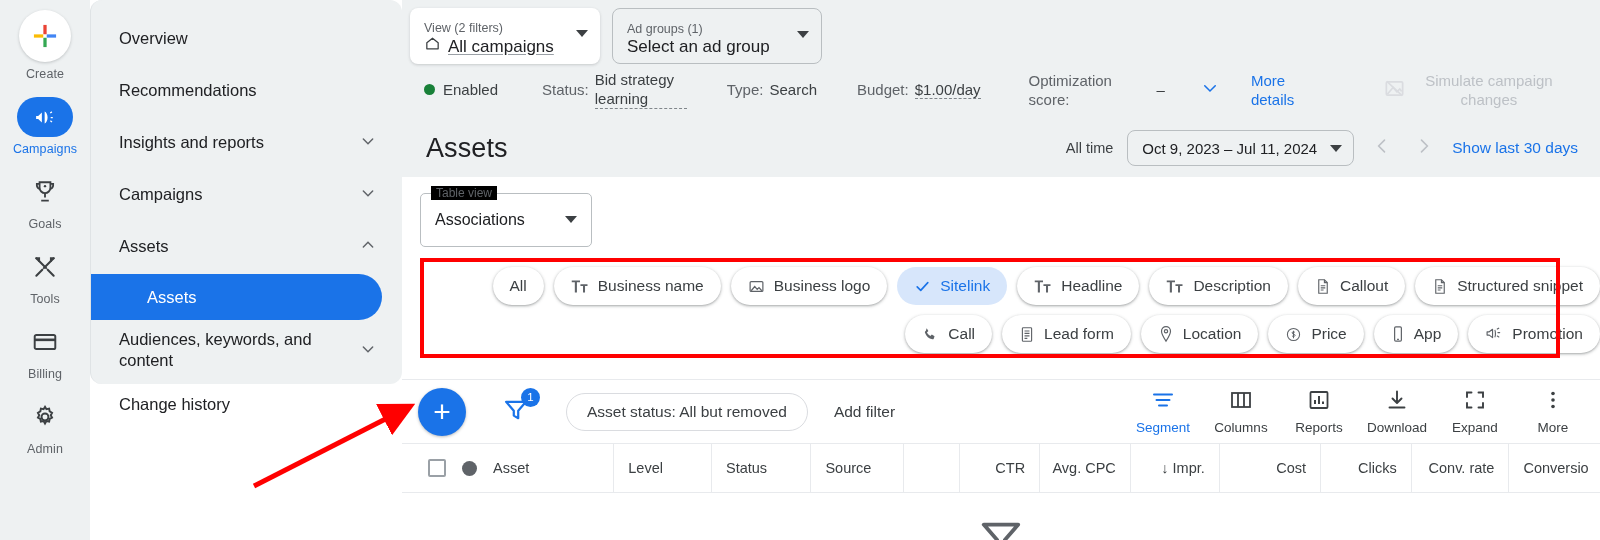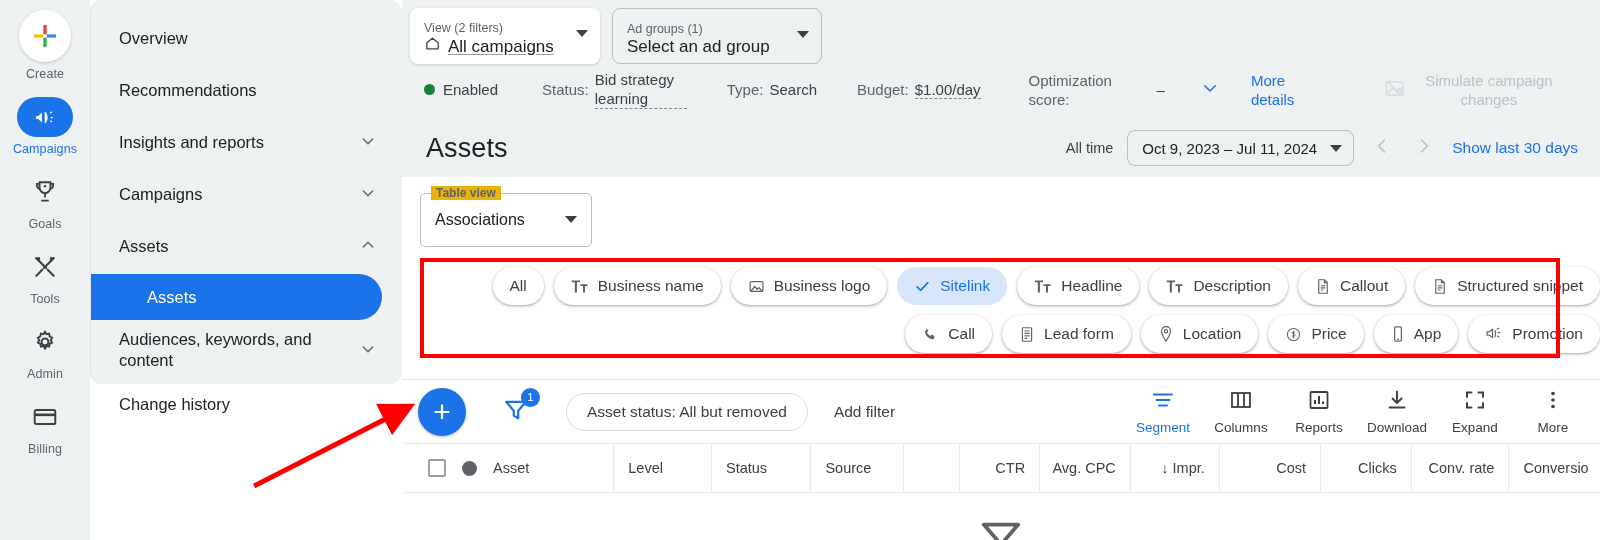--- a/index.html
+++ b/index.html
@@ -102,22 +102,22 @@
 
   
   .cardbody { background: #ffffff; height: 100%; padding: 0; position: relative; }
 
   .tableview-wrap { padding: 16px 0 0 18px; }
   .outlined-select {
     position: relative; width: 172px; height: 54px; border: 1px solid #b9bec1; border-radius: 5px;
     display: flex; align-items: center; padding: 0 38px 0 14px; font-size: 16px; color: #202124; cursor: pointer;
   }
   .outlined-legend {
-    position: absolute; top: -8px; left: 10px; background: #eab308; padding: 0 5px;
-    font-size: 12px; color: #5f6368; font-weight: bold;
+    position: absolute; top: -8px; left: 10px; background: #000000; padding: 0 5px;
+    font-size: 12px; color: #5f6368;
   }
   .outlined-select .caret { top: 22px; right: 14px; }
 
   
   .chips-box { position: relative; margin: 10px 0 0 18px; padding: 10px 0 12px 8px; }
   .chiprow { display: flex; gap: 10px; margin-bottom: 10px; flex-wrap: nowrap; justify-content: flex-end; }
   .chip {
     height: 38px; border-radius: 19px; background: #ffffff;
     box-shadow: 0 1px 2px rgba(60,64,67,.3), 0 1px 3px 1px rgba(60,64,67,.15);
     display: inline-flex; align-items: center; gap: 9px; padding: 0 17px;
@@ -222,35 +222,35 @@
           <path d="M20 4l-9 9M9.5 14.5L4 20"></path>
           <path d="M4 4h2.5v2.5M20 4h-2.5v2.5"></path>
         </svg>
       </div>
       <div class="rail-label">Tools</div>
     </div>
 
     <div class="rail-item">
       <div class="rail-icon-wrap">
         <svg width="26" height="26" viewBox="0 0 24 24" fill="none" stroke="#3c4043" stroke-width="1.8">
+          <rect x="2.5" y="5.5" width="19" height="13" rx="1.5"></rect>
+          <path d="M2.5 10h19" stroke-width="2.4"></path>
+        </svg>
+      </div>
+      <div class="rail-label">Billing</div>
+    </div>
+
+    <div class="rail-item">
+      <div class="rail-icon-wrap">
+        <svg width="26" height="26" viewBox="0 0 24 24" fill="none" stroke="#3c4043" stroke-width="1.8">
           <circle cx="12" cy="12" r="3.2"></circle>
           <path d="M12 2.6l1.3 2.2 2.5-.5.5 2.5 2.2 1.3-1.2 2.2 1.2 2.2-2.2 1.3-.5 2.5-2.5-.5L12 18l-1.3-2.2-2.5.5-.5-2.5-2.2-1.3 1.2-2.2-1.2-2.2 2.2-1.3.5-2.5 2.5.5z"></path>
         </svg>
       </div>
       <div class="rail-label">Admin</div>
-    </div>
-
-    <div class="rail-item">
-      <div class="rail-icon-wrap">
-        <svg width="26" height="26" viewBox="0 0 24 24" fill="none" stroke="#3c4043" stroke-width="1.8">
-          <rect x="2.5" y="5.5" width="19" height="13" rx="1.5"></rect>
-          <path d="M2.5 10h19" stroke-width="2.4"></path>
-        </svg>
-      </div>
-      <div class="rail-label">Billing</div>
     </div>
   </div>
 
   <div class="sectnav">
     <div class="nav-row">
       <span class="nav-txt">Overview</span>
     </div>
     <div class="nav-row">
       <span class="nav-txt">Recommendations</span>
     </div>

